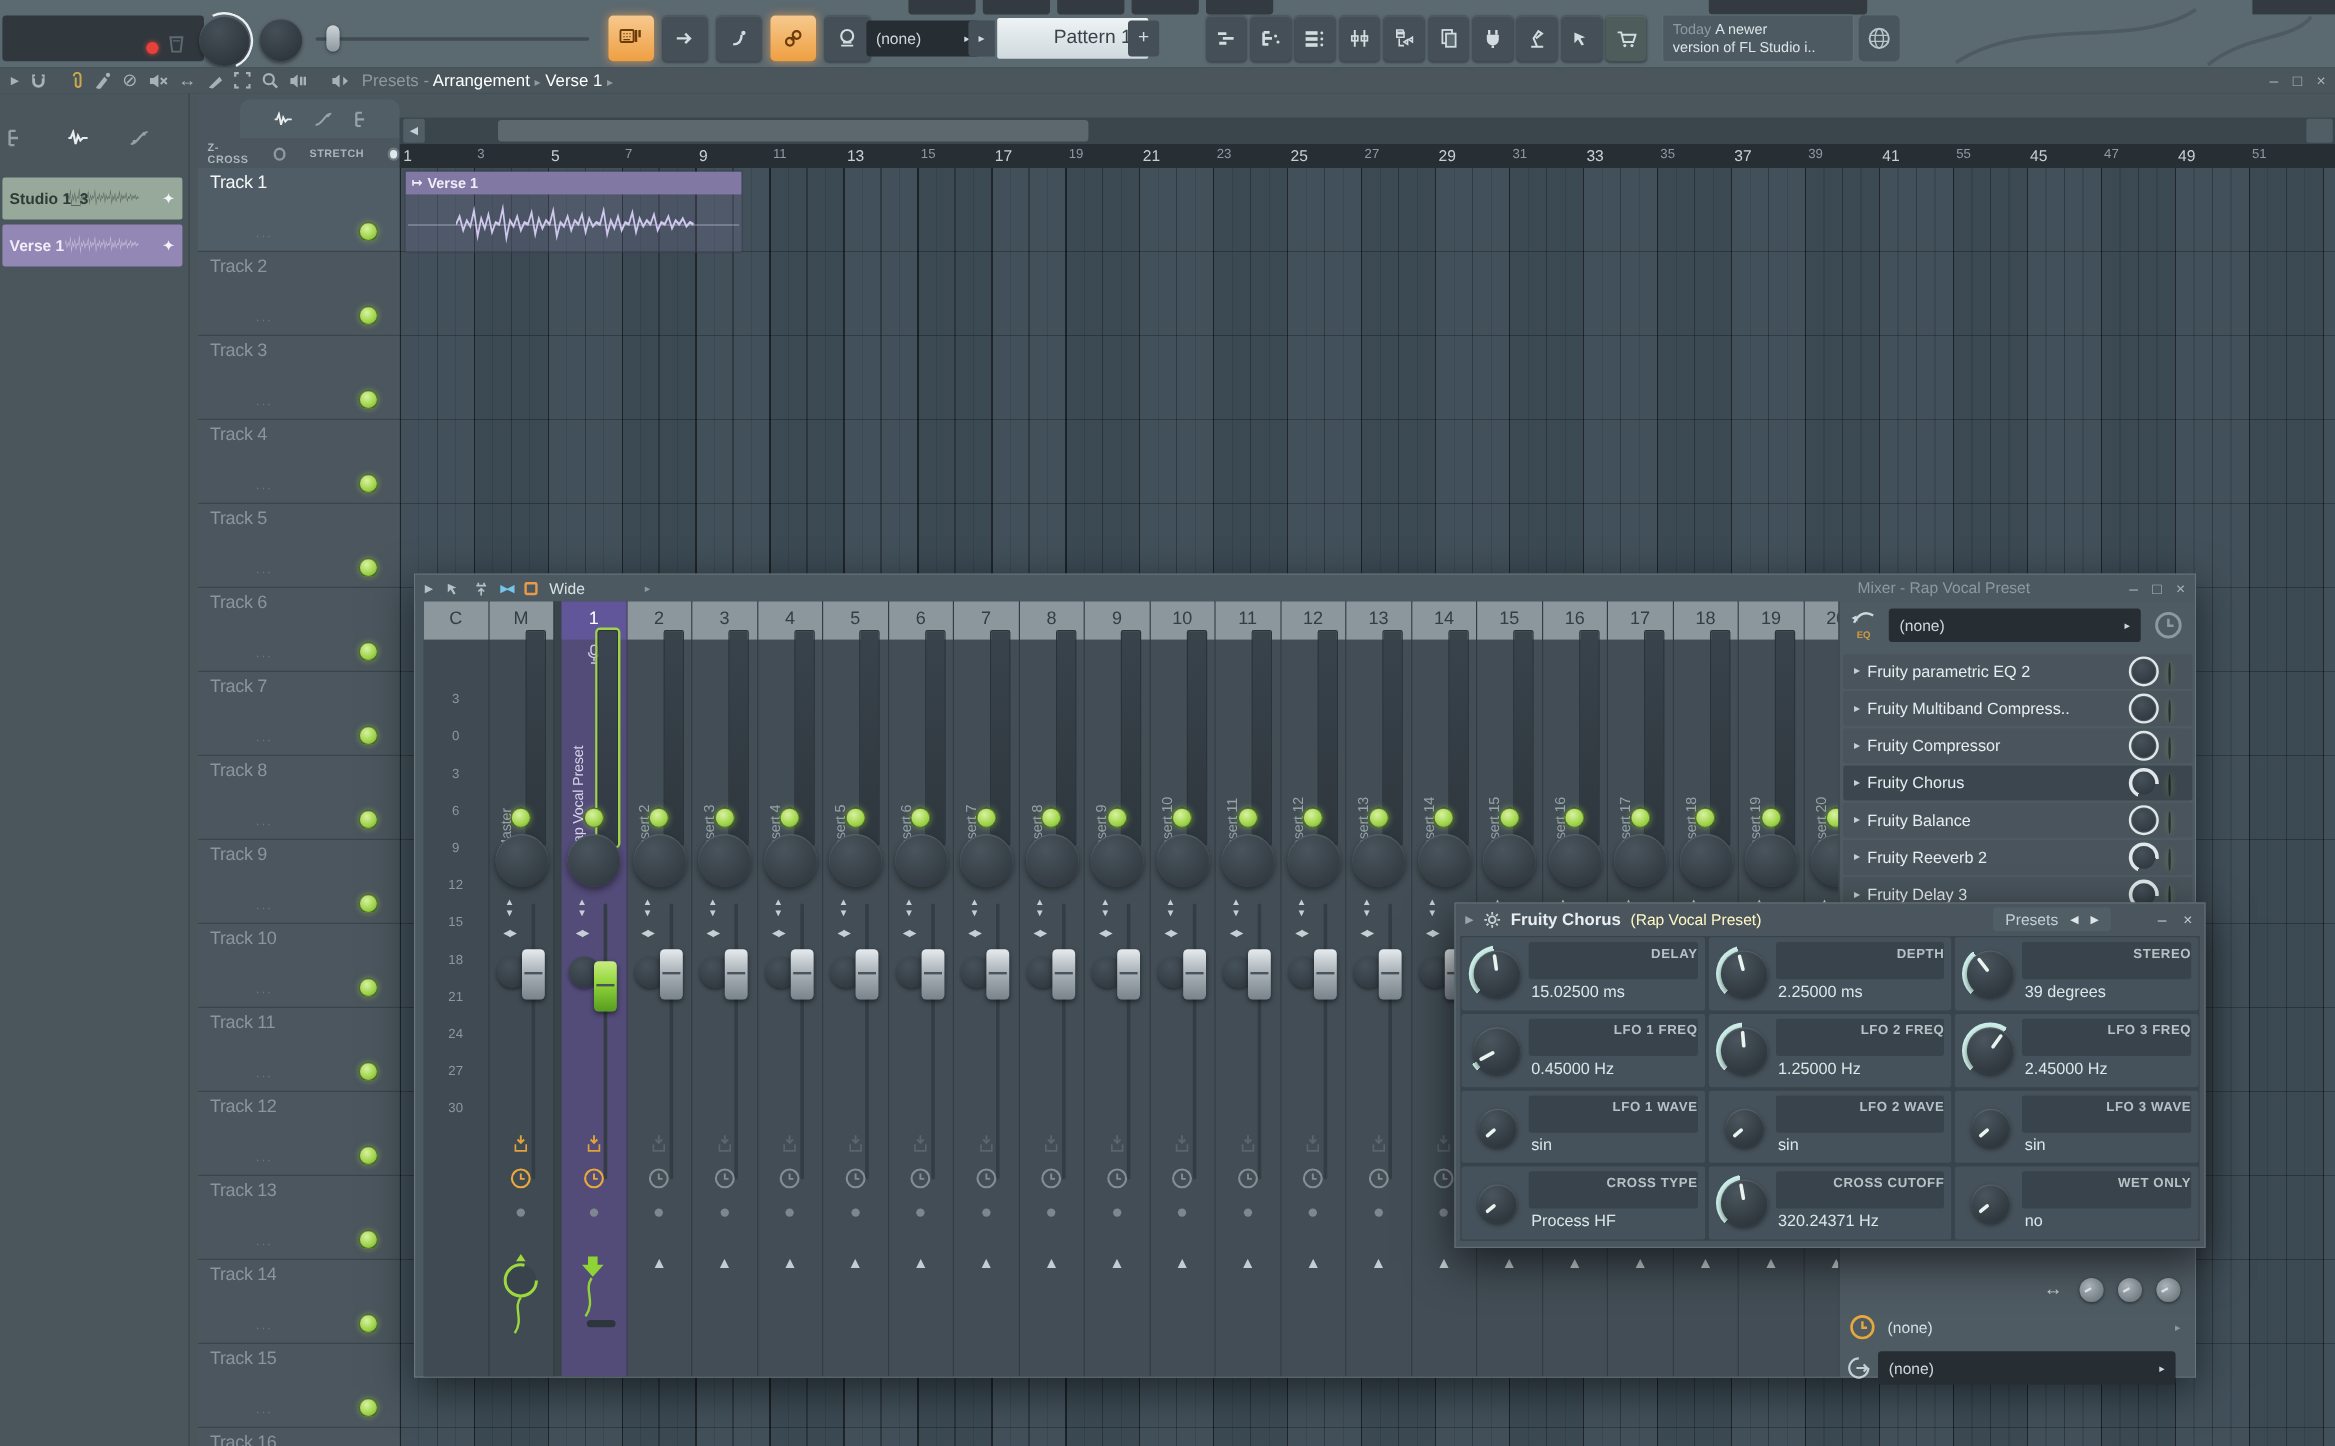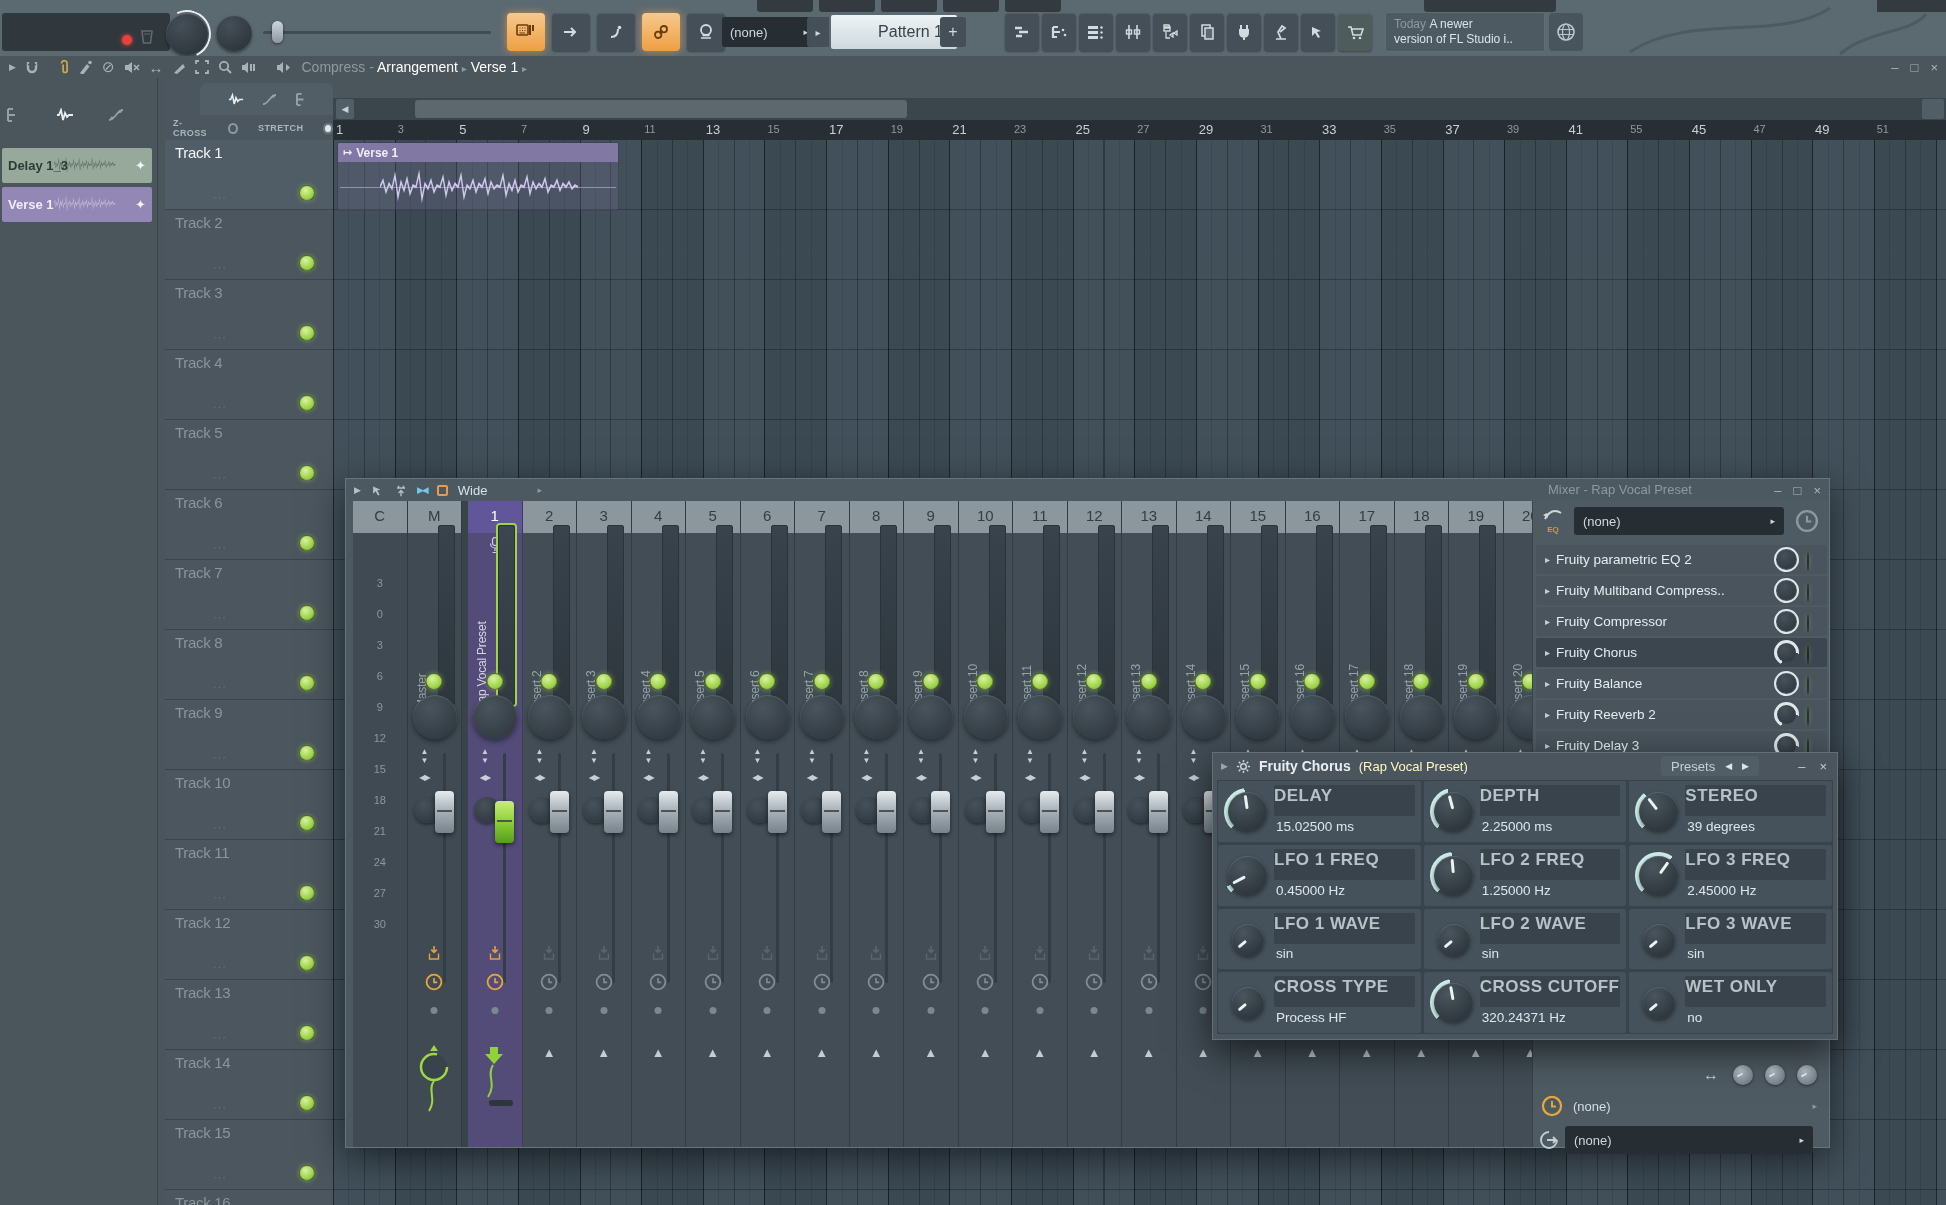--- a/index.html
+++ b/index.html
@@ -149,21 +149,21 @@
   
   .chorus-window{left:1212px;top:752px;width:626px;height:288px;background:#4a555d;border:1px solid #626f77;box-sizing:border-box;box-shadow:0 12px 36px rgba(0,0,0,.6);}
   .ch-title{position:absolute;left:0;top:0;width:100%;height:26px;display:flex;align-items:center;gap:8px;padding-left:8px;box-sizing:border-box;}
   .ch-title .t1{font-size:14px;font-weight:bold;color:#e8eef1;}
   .ch-title .t2{font-size:13px;color:#fef9c3;}
   .presets-pill{position:absolute;right:78px;top:3px;height:20px;background:#525e66;border-radius:3px;display:flex;align-items:center;gap:10px;padding:0 10px;font-size:13px;color:#c6d0d5;}
   .presets-pill .pn{font-size:9px;color:#dde5e8;}
   .ch-winbtns{position:absolute;right:10px;top:0;height:26px;display:flex;gap:14px;align-items:center;color:#c2ccd1;font-size:13px;}
   .params{position:absolute;left:4px;right:4px;top:27px;bottom:5px;display:grid;grid-template-columns:repeat(3,1fr);grid-template-rows:repeat(4,1fr);gap:3px;background:#39434b;padding:1px;}
   .cell{position:relative;background:#46525b;border-radius:2px;}
-  .chip{position:absolute;left:56px;right:6px;top:4px;height:31px;background:#39434b;border-radius:2px;font-size:17px;font-weight:bold;color:#b7c2c8;letter-spacing:.5px;text-align:left;line-height:21px;}
+  .chip{position:absolute;left:56px;right:6px;top:4px;height:31px;background:#39434b;border-radius:2px;font-size:11px;font-weight:bold;color:#b7c2c8;letter-spacing:.5px;text-align:right;line-height:21px;}
   .val{position:absolute;left:58px;bottom:8px;font-size:13.5px;color:#dde7ea;}
   .knob{position:absolute;}
   .k-big .knob{left:6px;top:7px;width:47px;height:47px;}
   .k-small .knob{left:13px;top:14px;width:34px;height:34px;}
   .knob .ring{position:absolute;inset:0;border-radius:50%;background:conic-gradient(from 225deg,#cdeee8 0 var(--sweep,0deg),transparent var(--sweep,0deg));}
   .knob .face{position:absolute;inset:4px;border-radius:50%;background:radial-gradient(circle at 36% 28%,#4a555d,#333c43 62%,#262e34);box-shadow:inset 0 1px 1px rgba(255,255,255,.15),0 2px 4px rgba(0,0,0,.45);}
   .k-small .knob .face{inset:1px;}
   .knob .ptrw{position:absolute;inset:0;transform:rotate(var(--rot,0deg));}
   .knob .ptrw::before{content:"";position:absolute;left:calc(50% - 1.5px);top:15%;width:3px;height:30%;background:#e9f3f0;border-radius:2px;}
 </style>
@@ -364,21 +364,21 @@
     </svg>
   <svg class="pl-tool" width="15" height="13" viewBox="0 0 15 13">
       <path d="M1 4h2.5L7 1v11L3.5 9H1z" fill="currentColor"></path>
       <path d="M10 3v7M13 3v7" stroke="currentColor" stroke-width="2"></path>
     </svg>
   <svg class="pl-tool" style="margin-left:20px" width="16" height="13" viewBox="0 0 16 13">
       <path d="M1 4h2.5L7 1v11L3.5 9H1z" fill="currentColor"></path>
       <path d="M10 3l4 3.5-4 3.5z" fill="currentColor"></path>
     </svg>
   <span class="crumb">
-    <span class="dim">Compress -</span>
+    <span class="dim">Presets -</span>
     <span class="lit">Arrangement</span>
     <span class="dim" style="font-size:10px">▸</span>
     <span class="lit">Verse 1</span>
     <span class="dim" style="font-size:10px">▸</span>
   </span>
   <span class="winbtns">
     <span>–</span>
     <span>□</span>
     <span>×</span>
   </span>
@@ -395,21 +395,21 @@
         </svg>
       <svg width="16" height="14" viewBox="0 0 16 14">
           <path d="M1 12c6 0 8-10 14-10" fill="none" stroke="currentColor" stroke-width="1.8"></path>
           <circle cx="4" cy="10" r="1.6" fill="currentColor"></circle>
           <circle cx="12" cy="3.5" r="1.6" fill="currentColor"></circle>
         </svg>
     </div>
     <div>
 
         <div class="abs pclip k-audio">
-          <span>Delay 1_3</span>
+          <span>Studio 1_3</span>
           <svg class="wf" width="62" height="20">
             <use href="#wf" width="62" height="20"></use>
           </svg>
           <span class="star">✦</span>
         </div>
 
         <div class="abs pclip k-pattern">
           <span>Verse 1</span>
           <svg class="wf" width="62" height="20">
             <use href="#wf" width="62" height="20"></use>

